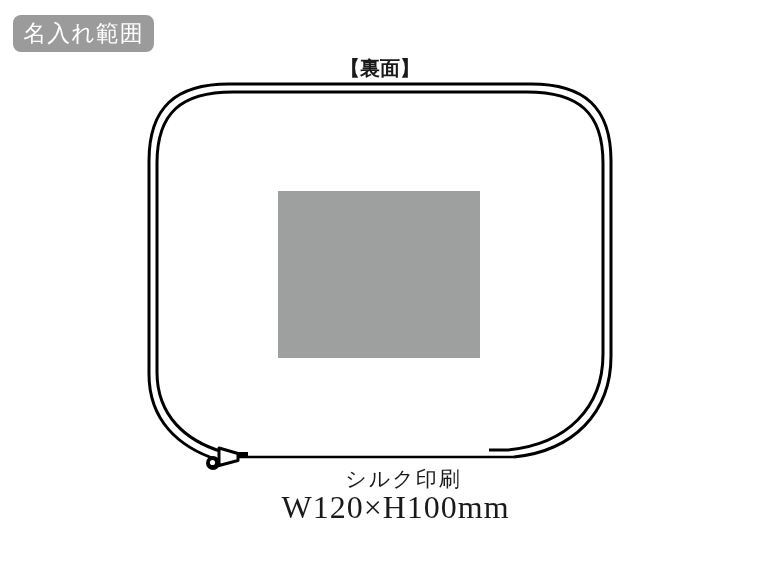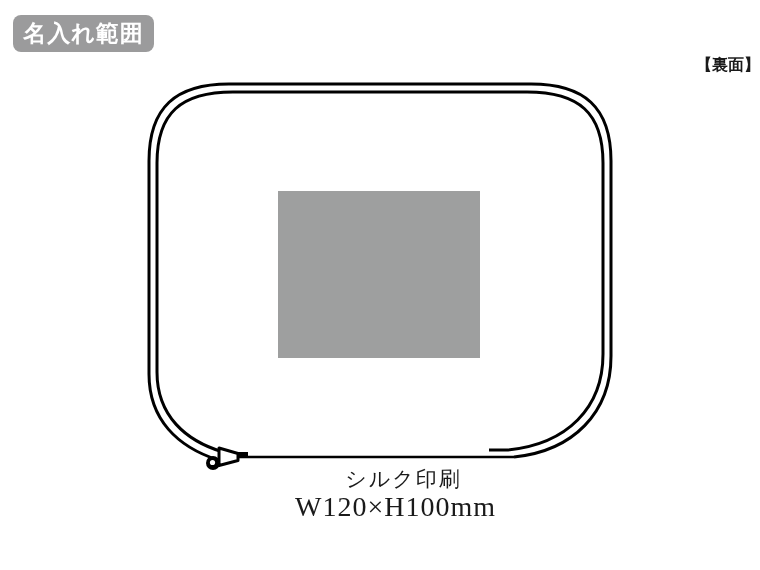--- a/index.html
+++ b/index.html
@@ -4,33 +4,33 @@
 <style>
   html,body{margin:0;padding:0;background:#ffffff;}
   .canvas{
     position:relative;width:760px;height:570px;background:#ffffff;
     overflow:hidden;font-family:"Liberation Sans",sans-serif;
   }
   .badge{
     position:absolute;left:13px;top:15px;width:141px;height:37px;
     background:#9b9b9c;border-radius:8px;
     display:flex;align-items:center;justify-content:center;
-    color:#ffffff;font-weight:bold;font-size:23px;letter-spacing:1px;
+    color:#ffffff;font-weight:normal;font-size:23px;letter-spacing:1px;
   }
   .side-label{
-    position:absolute;left:0;top:55px;width:760px;text-align:right;
-    color:#1a1a1a;font-weight:bold;font-size:16px;
+    position:absolute;left:0;top:55px;width:760px;text-align:center;
+    color:#1a1a1a;font-weight:bold;font-size:20px;
   }
   .diagram-svg{position:absolute;left:0;top:0;}
   .caption{
     position:absolute;left:0;top:467px;width:760px;text-align:center;
     font-family:"Liberation Serif","DejaVu Serif",serif;color:#1a1a1a;
   }
   .caption .method{font-size:21px;line-height:24px;letter-spacing:2px;padding-left:47px;}
-  .caption .size{font-size:28px;line-height:32px;letter-spacing:1px;margin-left:31px;}
+  .caption .size{font-size:32px;line-height:32px;letter-spacing:1px;margin-left:31px;}
 </style>
 </head>
 <body>
 
 <div class="canvas">
 
   <div class="badge">
     <span>名入れ範囲</span>
   </div>
 

